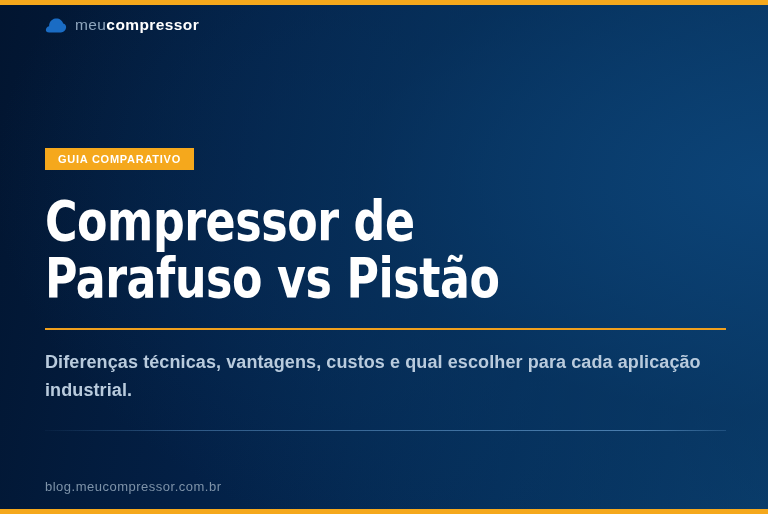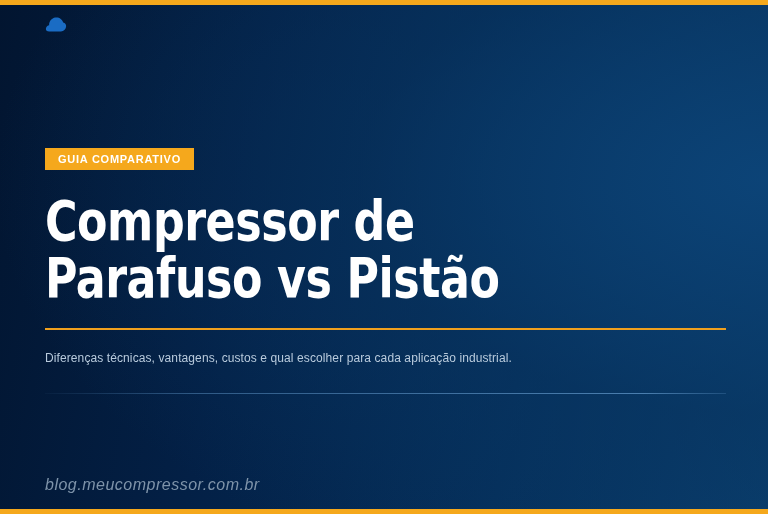--- a/index.html
+++ b/index.html
@@ -104,58 +104,58 @@
   .rule-accent {
     margin-top: 22px;
     width: 681px;
     height: 2px;
     background: #f0a01e;
   }
 
   .subtitle {
     margin: 19px 0 0 0;
     color: #b9cbdd;
-    font-size: 12px;
-    font-weight: 400;
+    font-size: 18px;
+    font-weight: 700;
     line-height: 1.52;
     letter-spacing: 0.1px;
     max-width: 672px;
   }
 
   .rule-thin {
     margin-top: 26px;
     width: 681px;
     height: 1px;
     background: linear-gradient(90deg, rgba(83,135,184,0.05) 0%, rgba(83,135,184,0.55) 22%, rgba(96,150,200,0.75) 88%, rgba(96,150,200,0.25) 100%);
   }
 
   
   .footer-url {
     position: absolute;
     left: 45px;
     bottom: 20px;
     color: #7e93a9;
-    font-size: 16px;
+    font-size: 13px;
     letter-spacing: 0.5px;
-    font-style: italic;
   }
 </style>
 </head>
 <body>
 
 <div class="cover">
 
   <div class="bar-top"></div>
 
   <div class="logo">
     <span class="logo-icon">
       <svg width="22" height="16" viewBox="0 0 22 16" xmlns="http://www.w3.org/2000/svg" aria-hidden="true">
         <path d="M4.2 15.4 C1.9 15.4 0.6 14.1 0.9 12.4 C1.2 10.6 2.6 9.5 4.1 9.3 C4.0 5.3 6.6 2.2 10.3 1.6 C14.0 1.0 17.3 3.2 18.2 6.6 C20.2 7.1 21.4 8.8 21.1 10.8 C20.8 13.3 18.6 15.4 16.0 15.4 Z" fill="#1a6cc4"></path>
       </svg>
     </span>
+    <span class="logo-text"><span class="lt-light">meu</span><span class="lt-bold">compressor</span></span>
   </div>
 
   <div class="content">
 
     <span class="badge">GUIA COMPARATIVO</span>
 
     <h1 class="title">Compressor de Parafuso vs Pistão</h1>
 
     <div class="rule-accent"></div>
 

